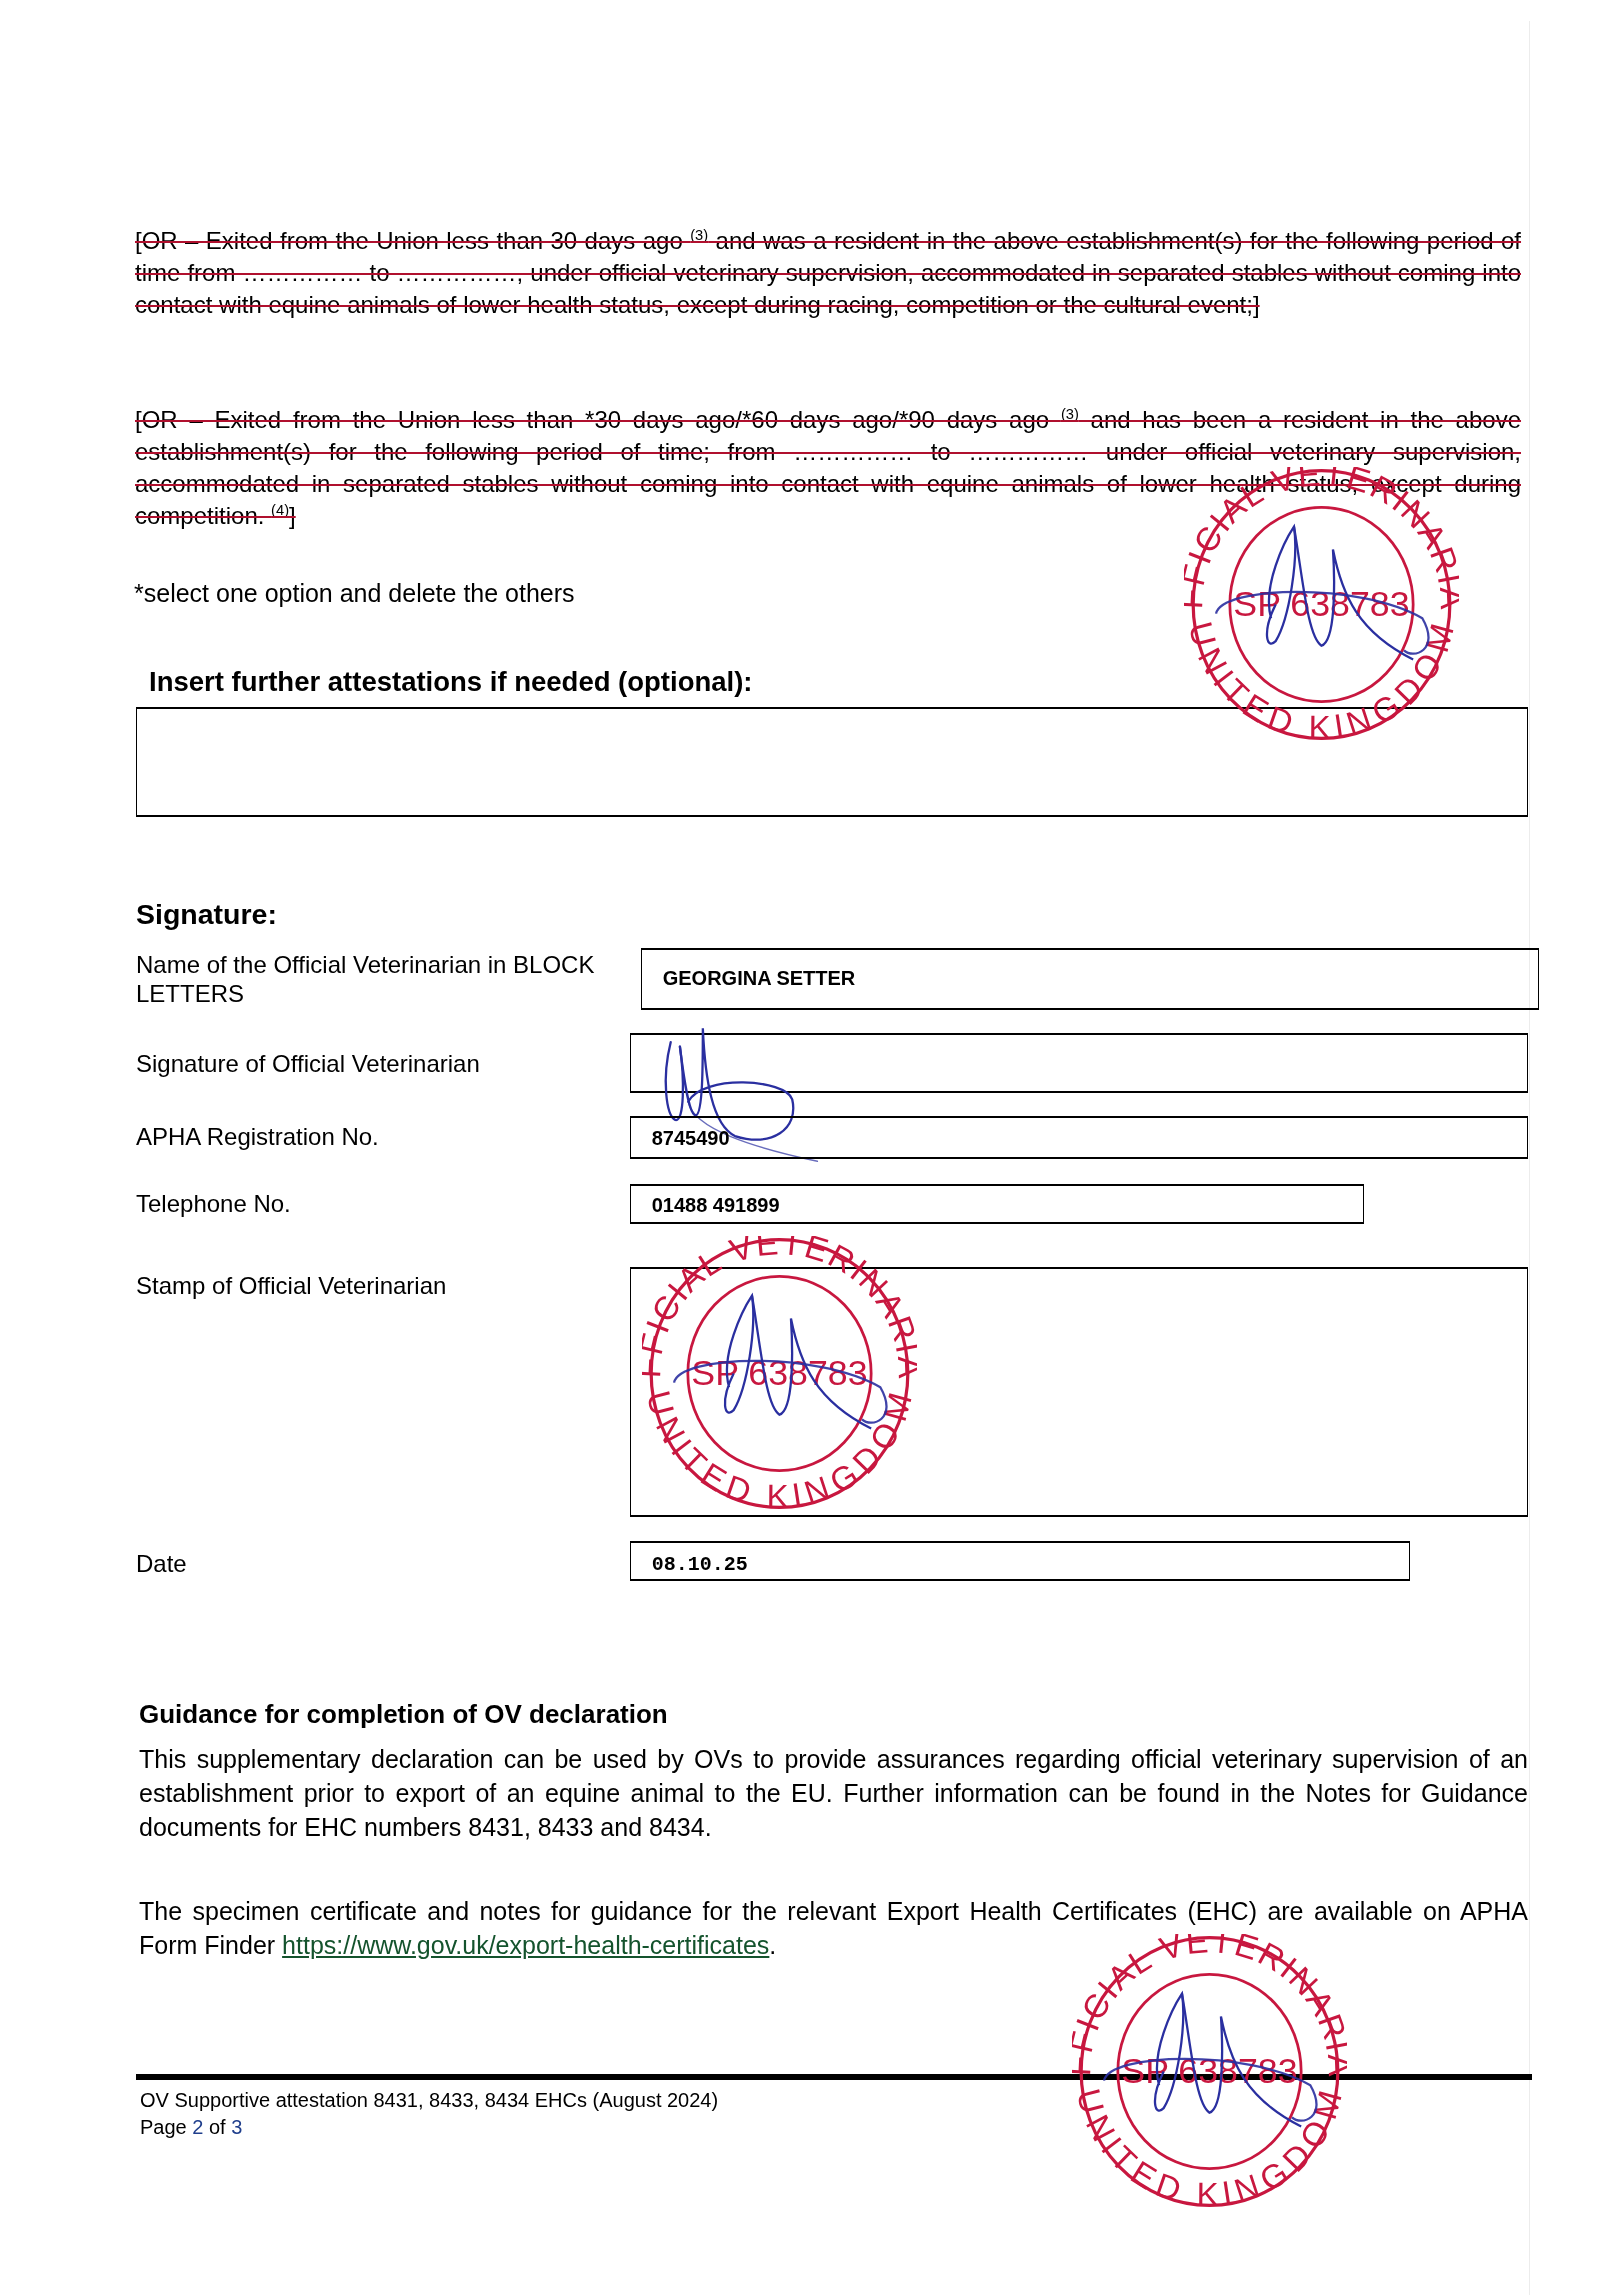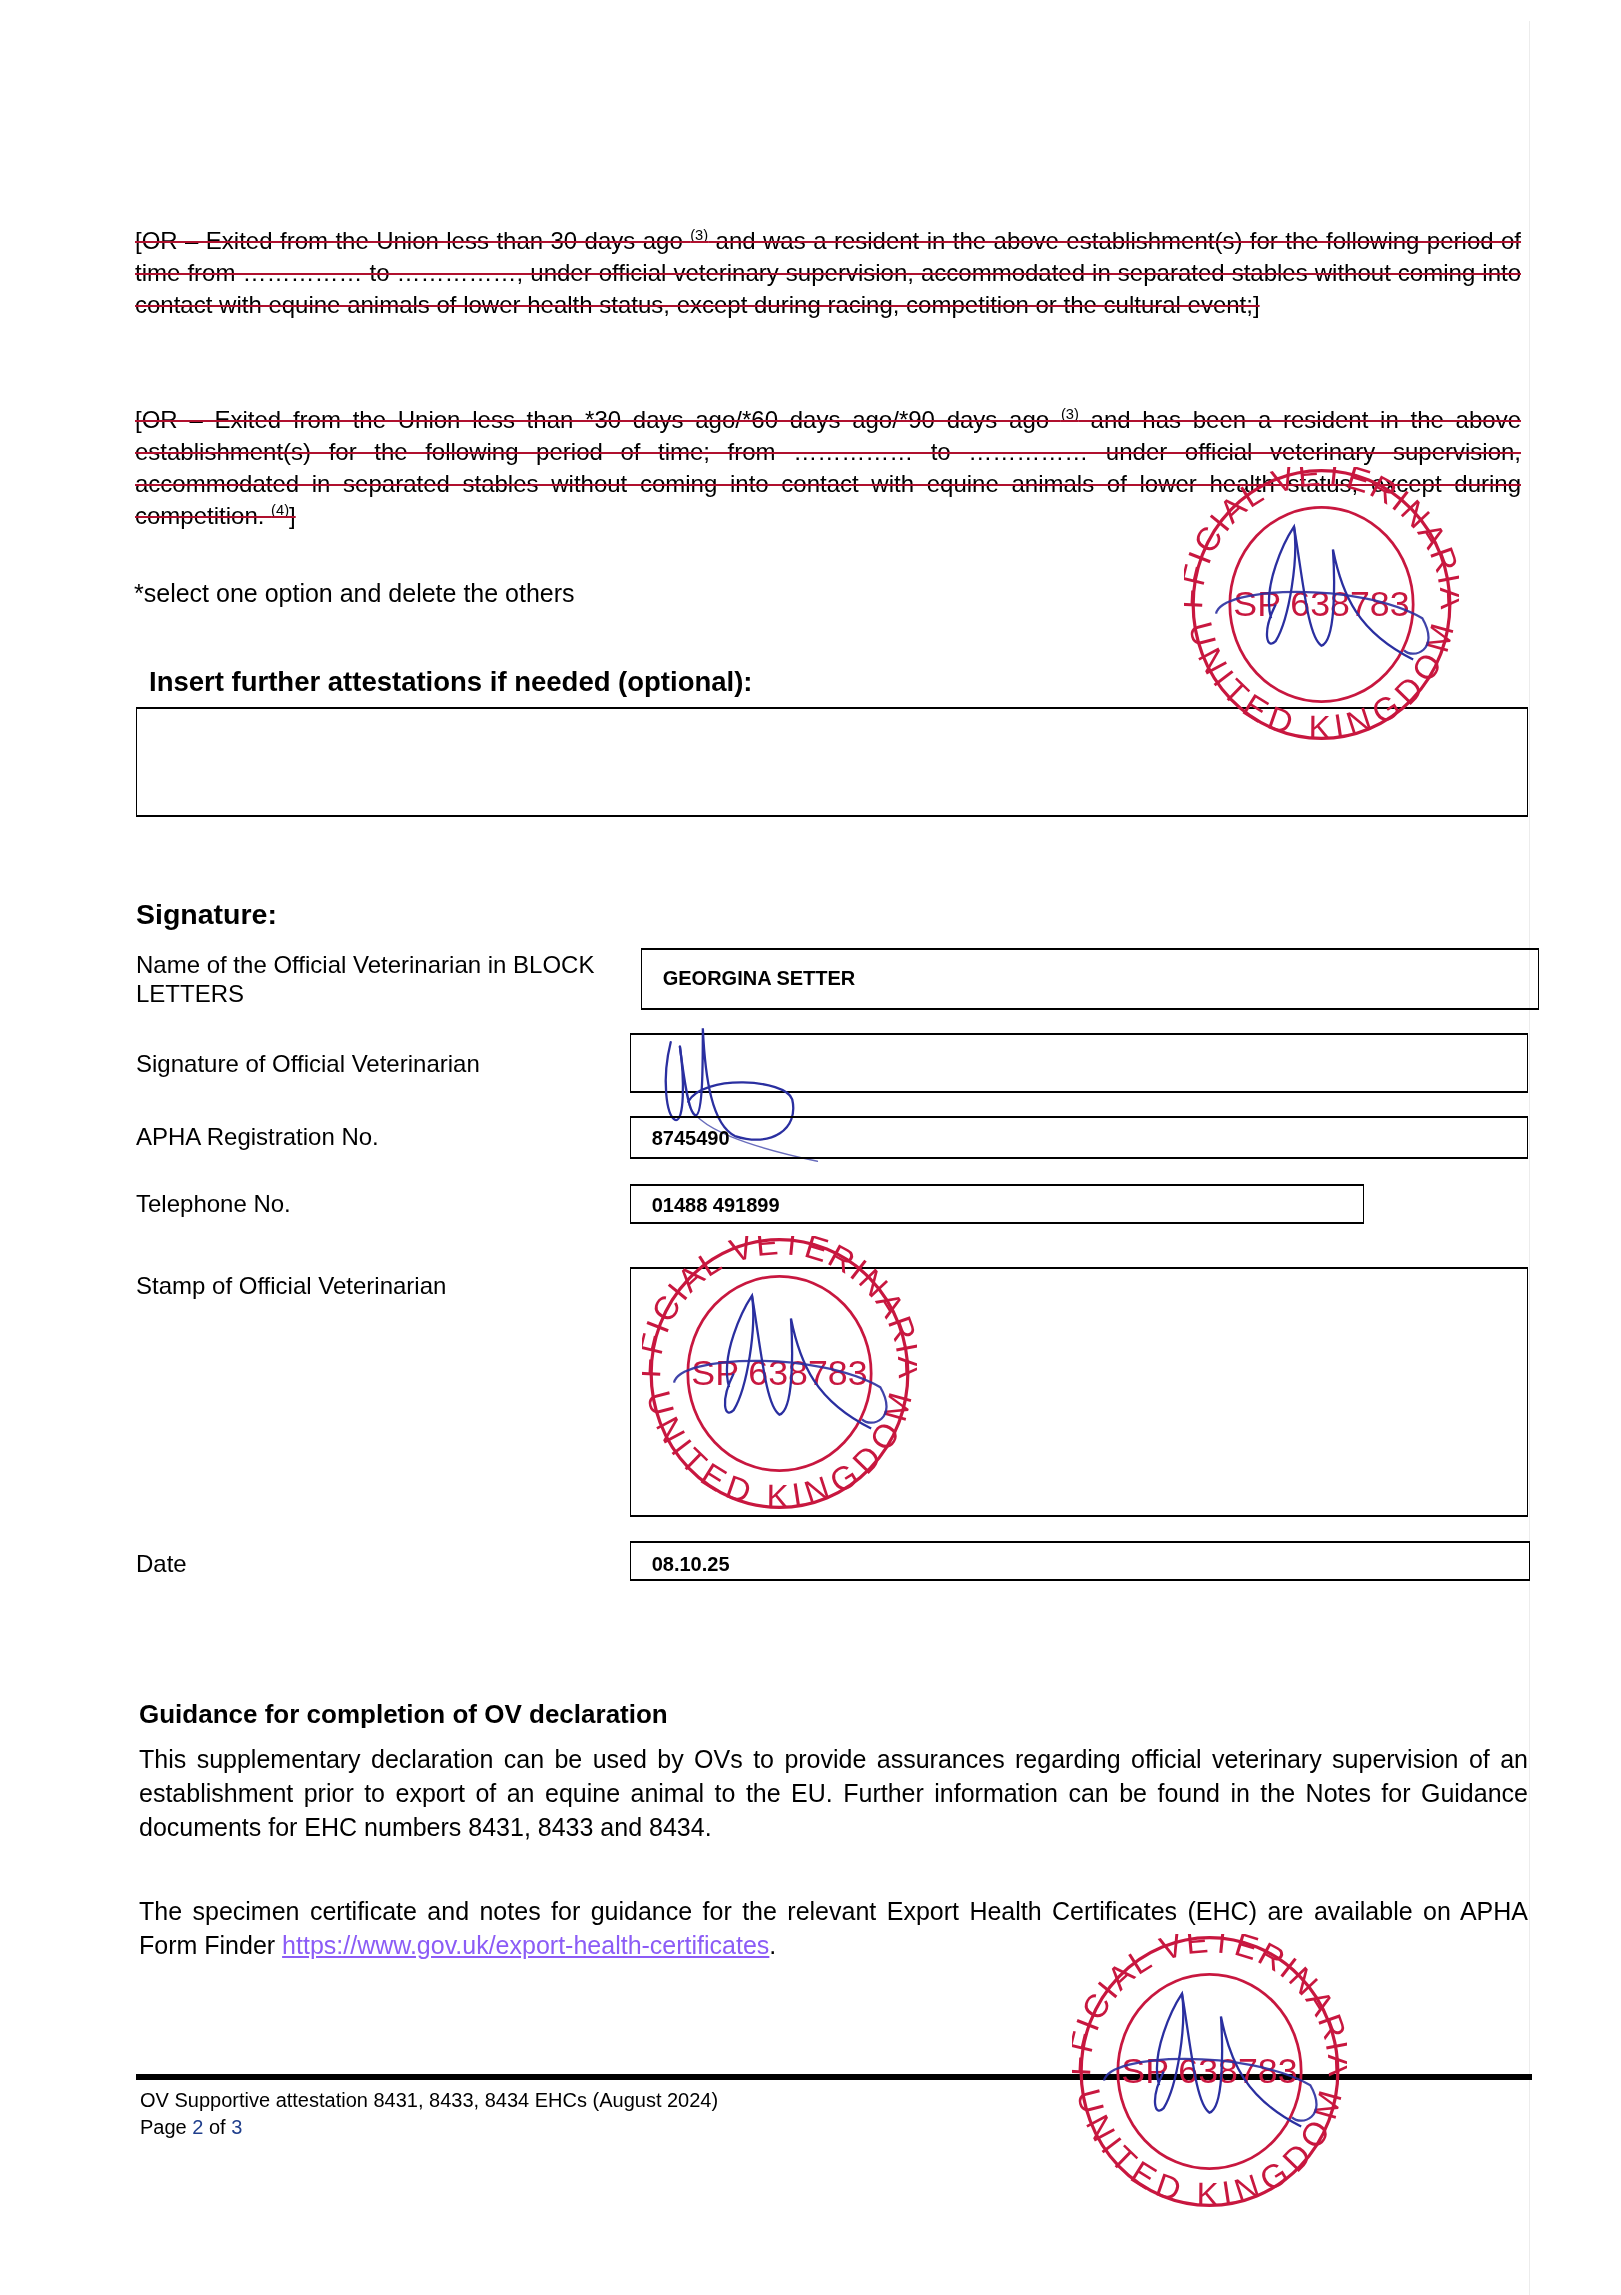--- a/index.html
+++ b/index.html
@@ -10,21 +10,21 @@
   .struck { text-decoration: line-through; text-decoration-color: #b0102e; text-decoration-thickness: 2.3px; }
   .sup { font-size: 14.7px; vertical-align: super; line-height: 0; }
   .note { position: absolute; left: 134px; top: 579px; font-size: 25px; }
   .h-attest { position: absolute; left: 149px; top: 666px; font-size: 27.5px; font-weight: bold; }
   .box { position: absolute; border: 1.8px solid #000; border-top-width: 2.8px; border-bottom-width: 2.8px; box-sizing: border-box; background: transparent; }
   .h-sig { position: absolute; left: 136px; top: 898px; font-size: 28.5px; font-weight: bold; }
   .label { position: absolute; left: 136px; font-size: 24px; line-height: 29px; }
   .field-val { position: absolute; left: 20.7px; font-size: 20px; font-weight: bold; }
   .h-guid { position: absolute; left: 139px; top: 1699px; font-size: 26px; font-weight: bold; }
   .body-p { position: absolute; left: 139px; width: 1389px; font-size: 25px; line-height: 34px; text-align: justify; }
-  .link { color: #8b5cf6; text-decoration: underline; }
+  .link { color: #14532d; text-decoration: underline; }
   .footer-rule { position: absolute; left: 136px; top: 2074px; width: 1396px; height: 5.5px; background: #000; }
   .footer { position: absolute; left: 140px; font-size: 20px; line-height: 27.5px; }
   .blue { color: #1f3e8c; }
   .stamp { position: absolute; pointer-events: none; }
 </style>
 </head>
 <body>
 
 <div class="page-edge"></div>
 
@@ -67,21 +67,21 @@
 
 <div class="label" style="top:1189px;">Telephone No.</div>
 <div class="box" style="left:630px; top:1184px; width:734px; height:40px;">
   <div class="field-val" style="top:8.3px;">01488 491899</div>
 </div>
 
 <div class="label" style="top:1271px;">Stamp of Official Veterinarian</div>
 <div class="box" style="left:630px; top:1267px; width:898px; height:250px;"></div>
 
 <div class="label" style="top:1549px;">Date</div>
-<div class="box" style="left:630px; top:1541px; width:900px; height:40px;">
+<div class="box" style="left:630px; top:1541px; width:780px; height:40px;font-family:Liberation Mono, monospace;">
   <div class="field-val" style="top:10px;">08.10.25</div>
 </div>
 
 <div class="h-guid">Guidance for completion of OV declaration</div>
 <div class="body-p" style="top:1742px;">This supplementary declaration can be used by OVs to provide assurances regarding official veterinary supervision of an establishment prior to export of an equine animal to the EU. Further information can be found in the Notes for Guidance documents for EHC numbers 8431, 8433 and 8434.</div>
 <div class="body-p" style="top:1894px;">
   <span>The specimen certificate and notes for guidance for the relevant Export Health Certificates (EHC) are available on APHA Form Finder </span><span class="link">https://www.gov.uk/export-health-certificates</span><span>.</span>
 </div>
 
 <div class="footer-rule"></div>

